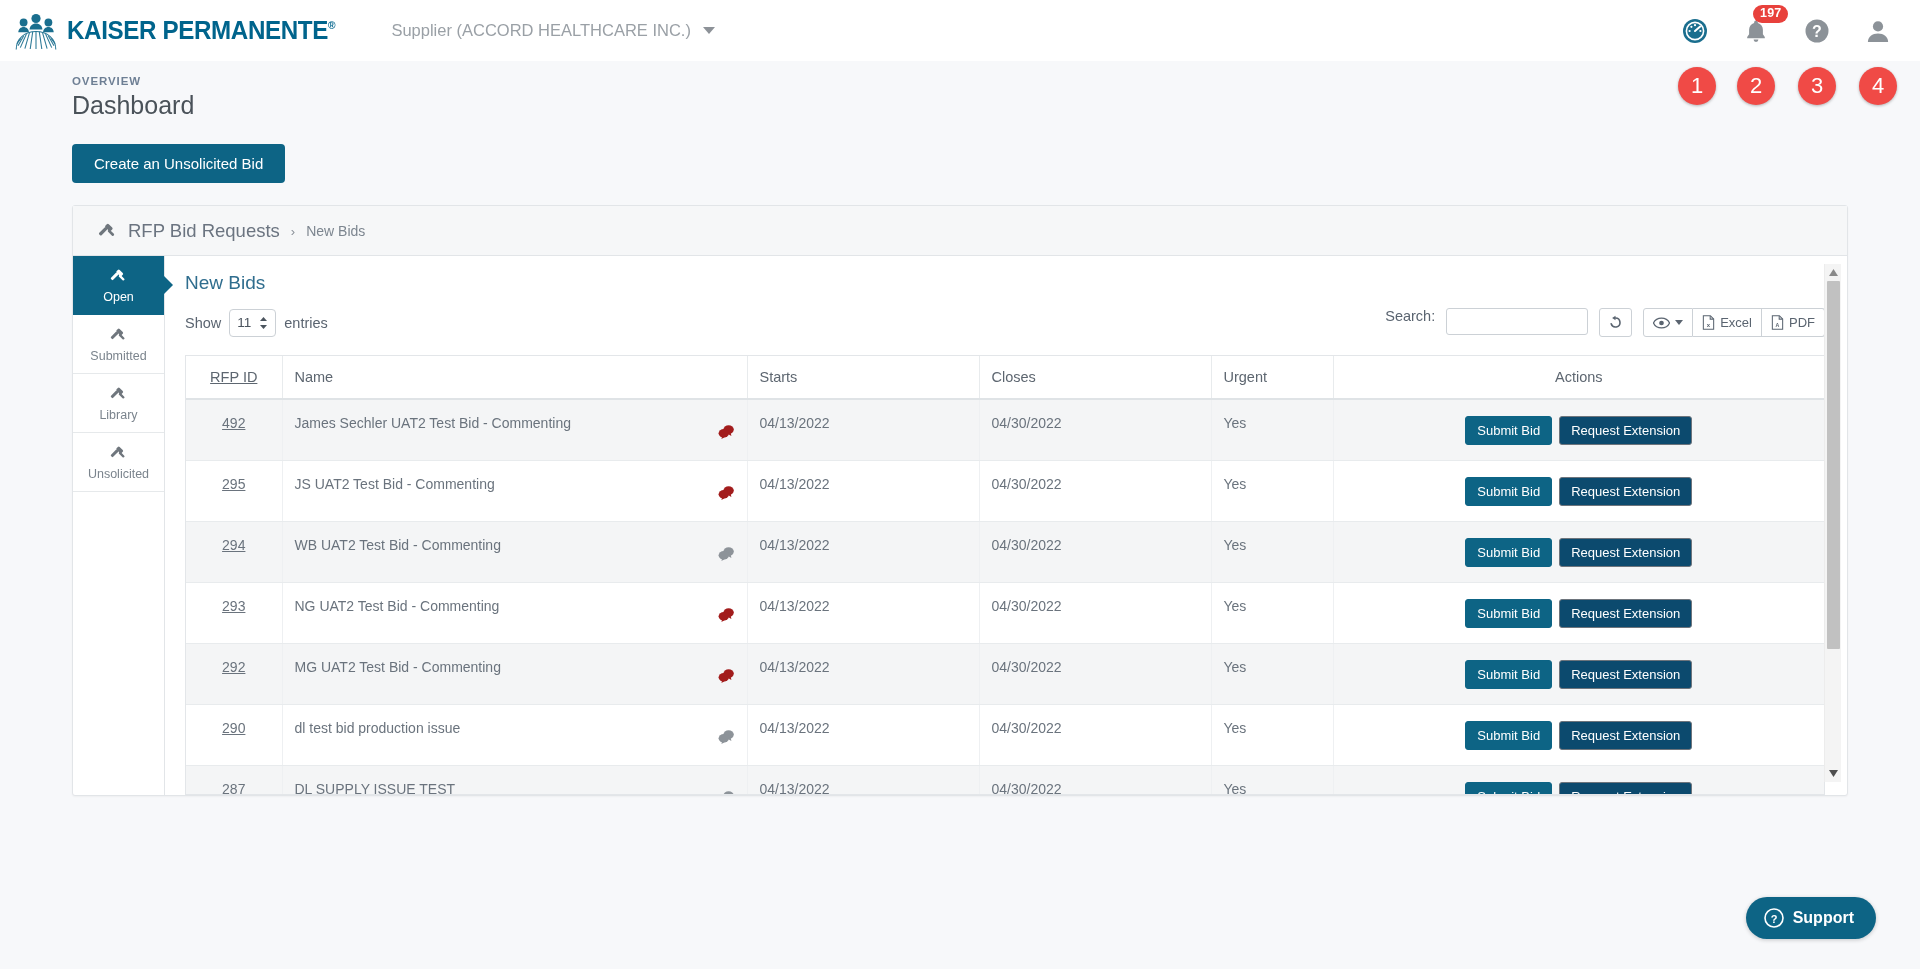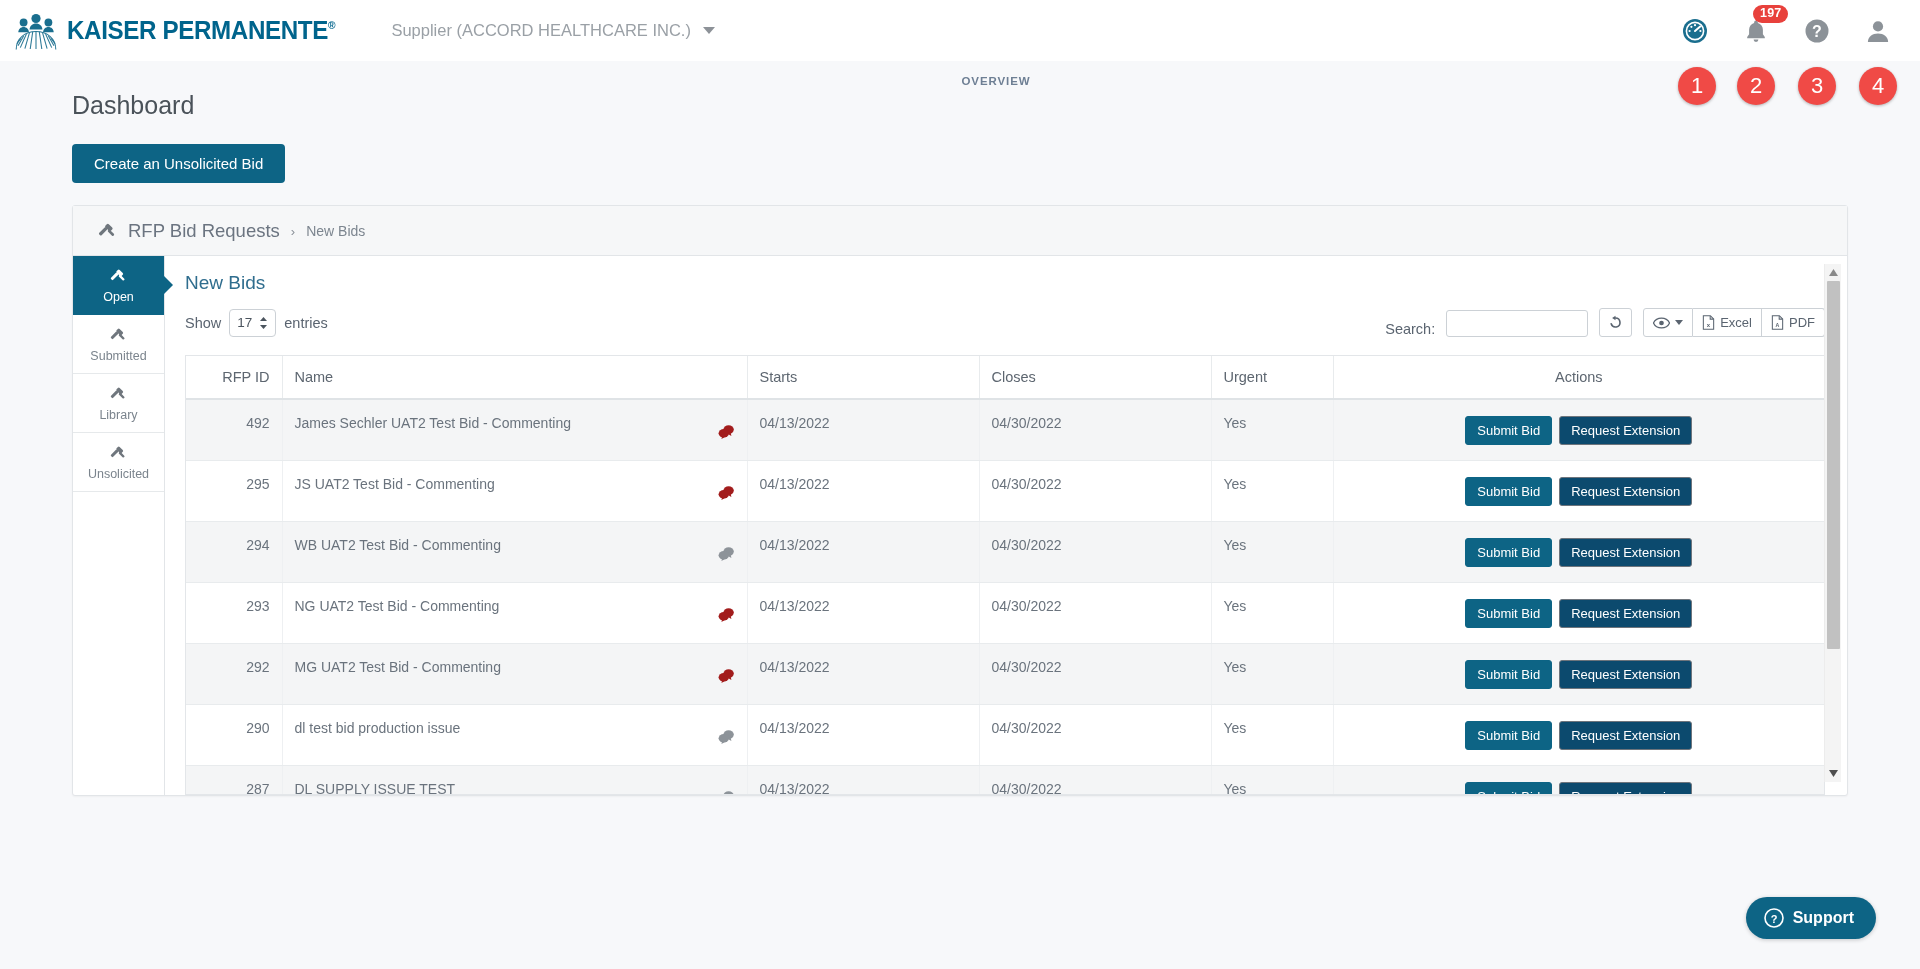--- a/index.html
+++ b/index.html
@@ -52,21 +52,21 @@
     position: absolute; width: 38px; height: 38px; border-radius: 50%;
     background: #f04a46; color: #fff;
     font-size: 22px; display: flex; align-items: center; justify-content: center;
     box-shadow: 0 1px 3px rgba(0,0,0,.28);
     top: 49px;
   }
   
   .pagehead { padding: 14px 0 0 72px; }
   .eyebrow {
     font-size: 11.5px; font-weight: bold; letter-spacing: .9px;
-    color: #6e7f94; text-transform: uppercase; text-align: center;
+    color: #6e7f94; text-transform: uppercase;
   }
   .pagetitle { font-size: 25px; color: #4a5259; margin-top: 4px; font-weight: normal; }
   .btn-unsolicited {
     margin: 24px 0 0 72px;
     background: #0d6485; color: #fff; border: none;
     font-size: 15px; padding: 11px 22px; border-radius: 4px;
     cursor: pointer; font-family: inherit;
   }
   
   .card {
@@ -106,21 +106,21 @@
     display: flex; align-items: center; padding: 14px 22px 0 20px; gap: 8px;
   }
   .show-entries { display: flex; align-items: center; gap: 8px; font-size: 14.5px; color: #5a6470; }
   .entries-select {
     position: relative; width: 47px; height: 28px;
     border: 1px solid #ccd1d6; border-radius: 4px; background: #fff;
     display: flex; align-items: center; padding-left: 7px;
     font-size: 13.5px; color: #4b545e; cursor: pointer;
   }
   .stepper { position: absolute; right: 7px; top: 50%; transform: translateY(-50%); line-height: 0; }
-  .tools-right { margin-left: auto; display: flex; align-items: flex-end; gap: 11px; }
+  .tools-right { margin-left: auto; display: flex; align-items: flex-start; gap: 11px; }
   .search-label { font-size: 14.5px; color: #5a6470; }
   .search-input {
     width: 142px; height: 27px; border: 1px solid #ccd1d6; border-radius: 3px;
     background: #fff; font-family: inherit; font-size: 13px; padding: 0 6px;
     color: #444; outline: none;
   }
   .tbtn {
     height: 29px; border: 1px solid #ccd1d6; background: #fff;
     display: flex; align-items: center; gap: 5px; padding: 0 9px;
     font-size: 13px; color: #5a6470; cursor: pointer; border-radius: 3px;
@@ -143,21 +143,21 @@
   }
   th.c-actions { text-align: center; border-right: none; }
   td {
     font-size: 14px; color: #6a737d; padding: 15px 12px;
     border-bottom: 1px solid #e8ebed; border-right: 1px solid #eef0f2;
     vertical-align: top;
   }
   td.c-actions { border-right: none; margin-top: 11px; }
   tbody tr:nth-child(odd) td { background: #f4f5f6; }
   tbody tr:nth-child(even) td { background: #fff; }
-  .c-id { width: 96px; text-align: right; }
+  .c-id { width: 96px; text-align: center; text-decoration: underline; }
   .c-name { width: 465px; }
   .c-starts { width: 232px; }
   .c-closes { width: 232px; }
   .c-urgent { width: 122px; }
   .name-cell { display: flex; align-items: flex-start; }
   .name-cell .nm { flex: 1; padding-right: 10px; }
   .cmt { margin-top: 9px; line-height: 0; flex: none; cursor: pointer; }
   .acts { display: flex; gap: 7px; justify-content: center; padding-top: 1px; }
   .btn-submit {
     background: #0d6485; color: #fff; border: 1px solid #0d6485;
@@ -362,21 +362,21 @@
 
     </div>
 
     <div class="panel">
       <div class="panel-title">New Bids</div>
 
       <div class="tools">
         <div class="show-entries">
           <span>Show</span>
           <div class="entries-select">
-            <span>17</span>
+            <span>11</span>
             <span class="stepper">
               <svg width="9" height="14" viewBox="0 0 9 14">
                 <path d="M4.5 1 8 5H1z" fill="#4b545e"></path>
                   <path d="M4.5 13 1 9h7z" fill="#4b545e"></path>
               </svg>
             </span>
           </div>
           <span>entries</span>
         </div>
 

